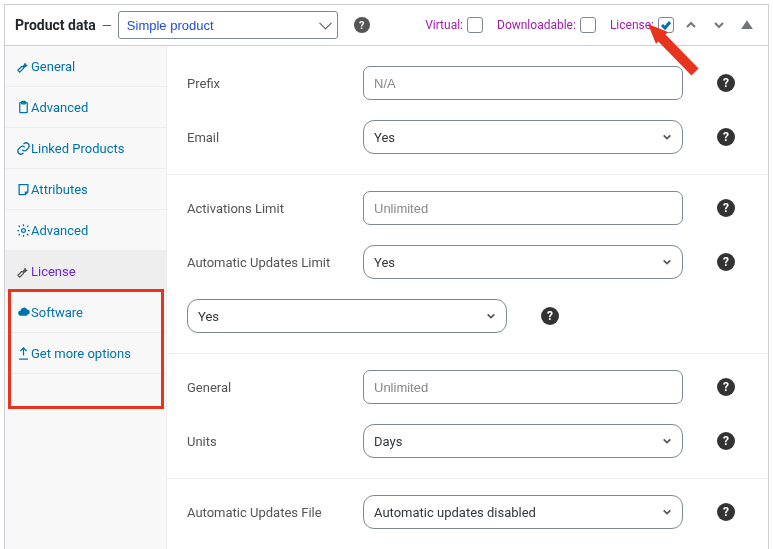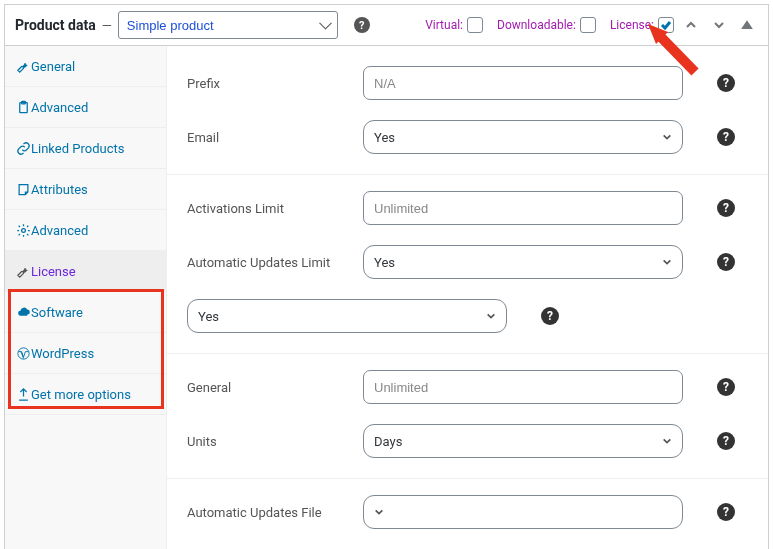--- a/index.html
+++ b/index.html
@@ -145,29 +145,20 @@
       <div class="tab">
         <span class="tab-icon">
             <svg viewBox="0 0 24 24" fill="#0073aa">
               <path d="M18 15a4 4 0 0 0 0-8 6 6 0 0 0-11 2 4 4 0 0 0 1 8h10z"></path>
             </svg>
           </span>
         <span>Software</span>
       </div>
       <div class="tab">
         <span class="tab-icon">
-            <svg viewBox="0 0 24 24" fill="none" stroke="#0073aa" stroke-width="1.5">
-              <circle cx="12" cy="12" r="9"></circle>
-              <path d="M4 9h5l3 9 3-9h5M8 9l4 11"></path>
-            </svg>
-          </span>
-        <span>WordPress</span>
-      </div>
-      <div class="tab">
-        <span class="tab-icon">
             <svg viewBox="0 0 24 24" fill="none" stroke="#0073aa" stroke-width="2">
               <path d="M12 3v12M7 8l5-5 5 5M5 21h14"></path>
             </svg>
           </span>
         <span>Get more options</span>
       </div>
     </div>
 
     <div class="fields">
       <div class="field-row">
@@ -229,20 +220,21 @@
                 <polyline points="2,4 6,8 10,4"></polyline>
               </svg>
             </div>
           </div>
         <span class="row-help">?</span>
       </div>
       <div class="field-row bordered">
         <div class="field-label">Automatic Updates File</div>
         <div class="field-control">
             <div class="select-input">
+              <span class="val">Automatic updates disabled</span>
               <svg viewBox="0 0 12 12">
                 <polyline points="2,4 6,8 10,4"></polyline>
               </svg>
             </div>
           </div>
         <span class="row-help">?</span>
       </div>
 
     </div>
   </div>

